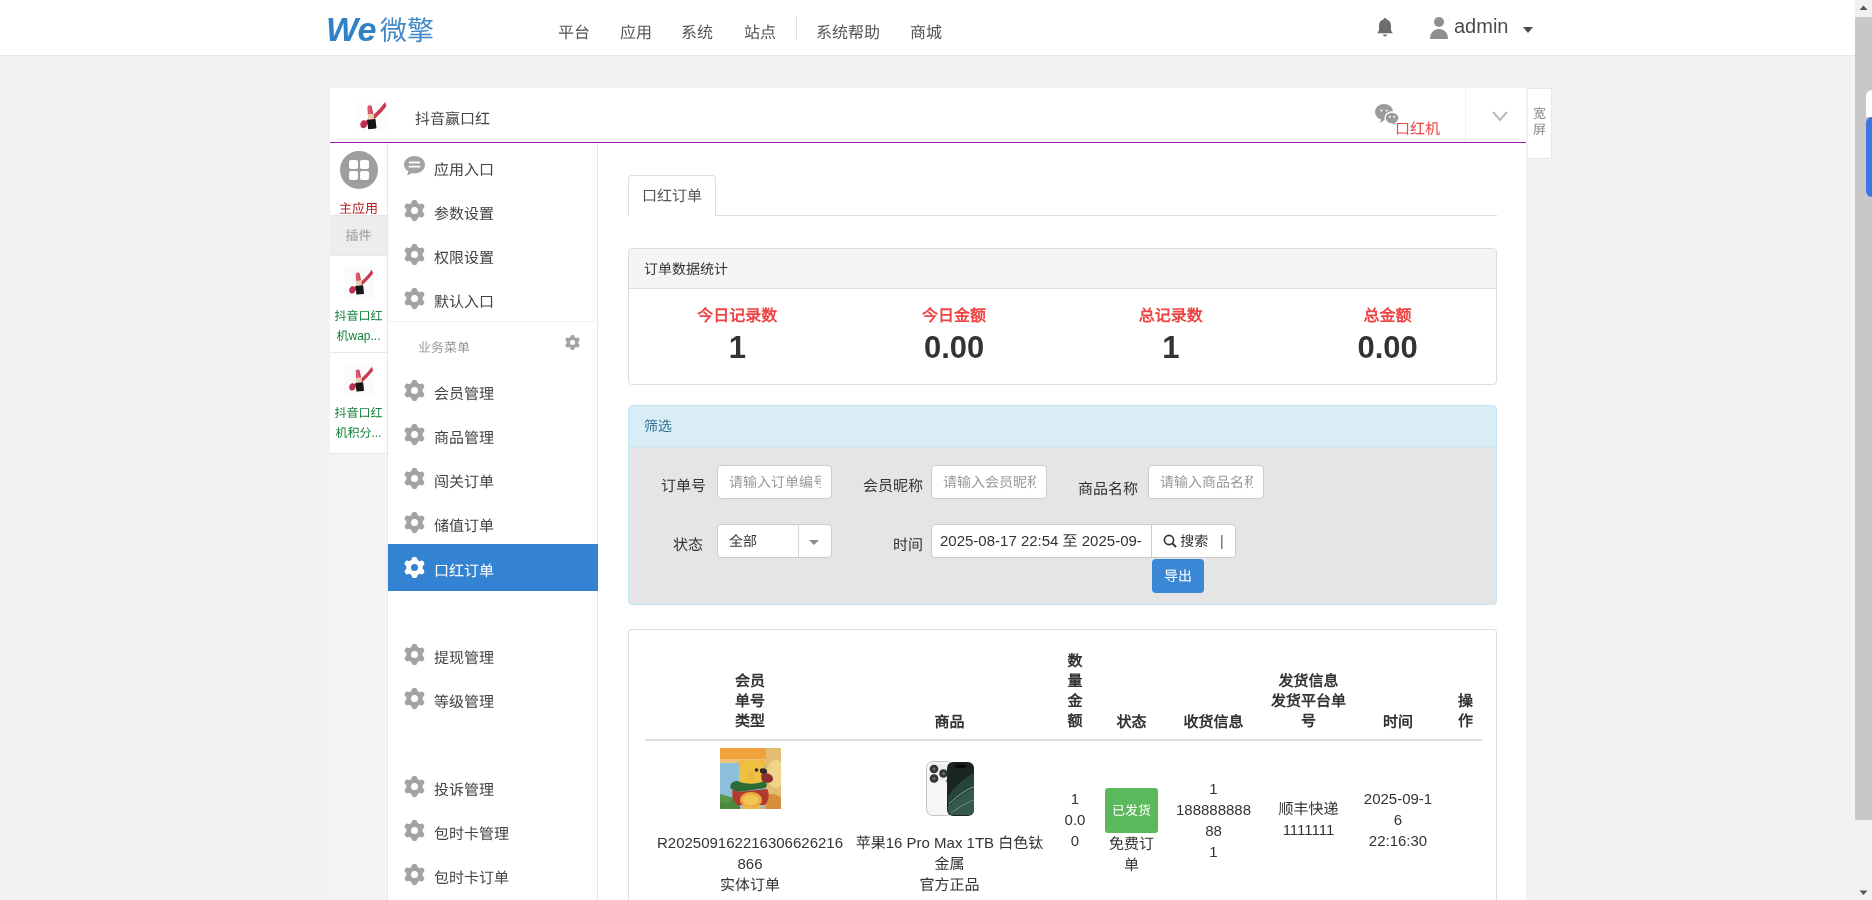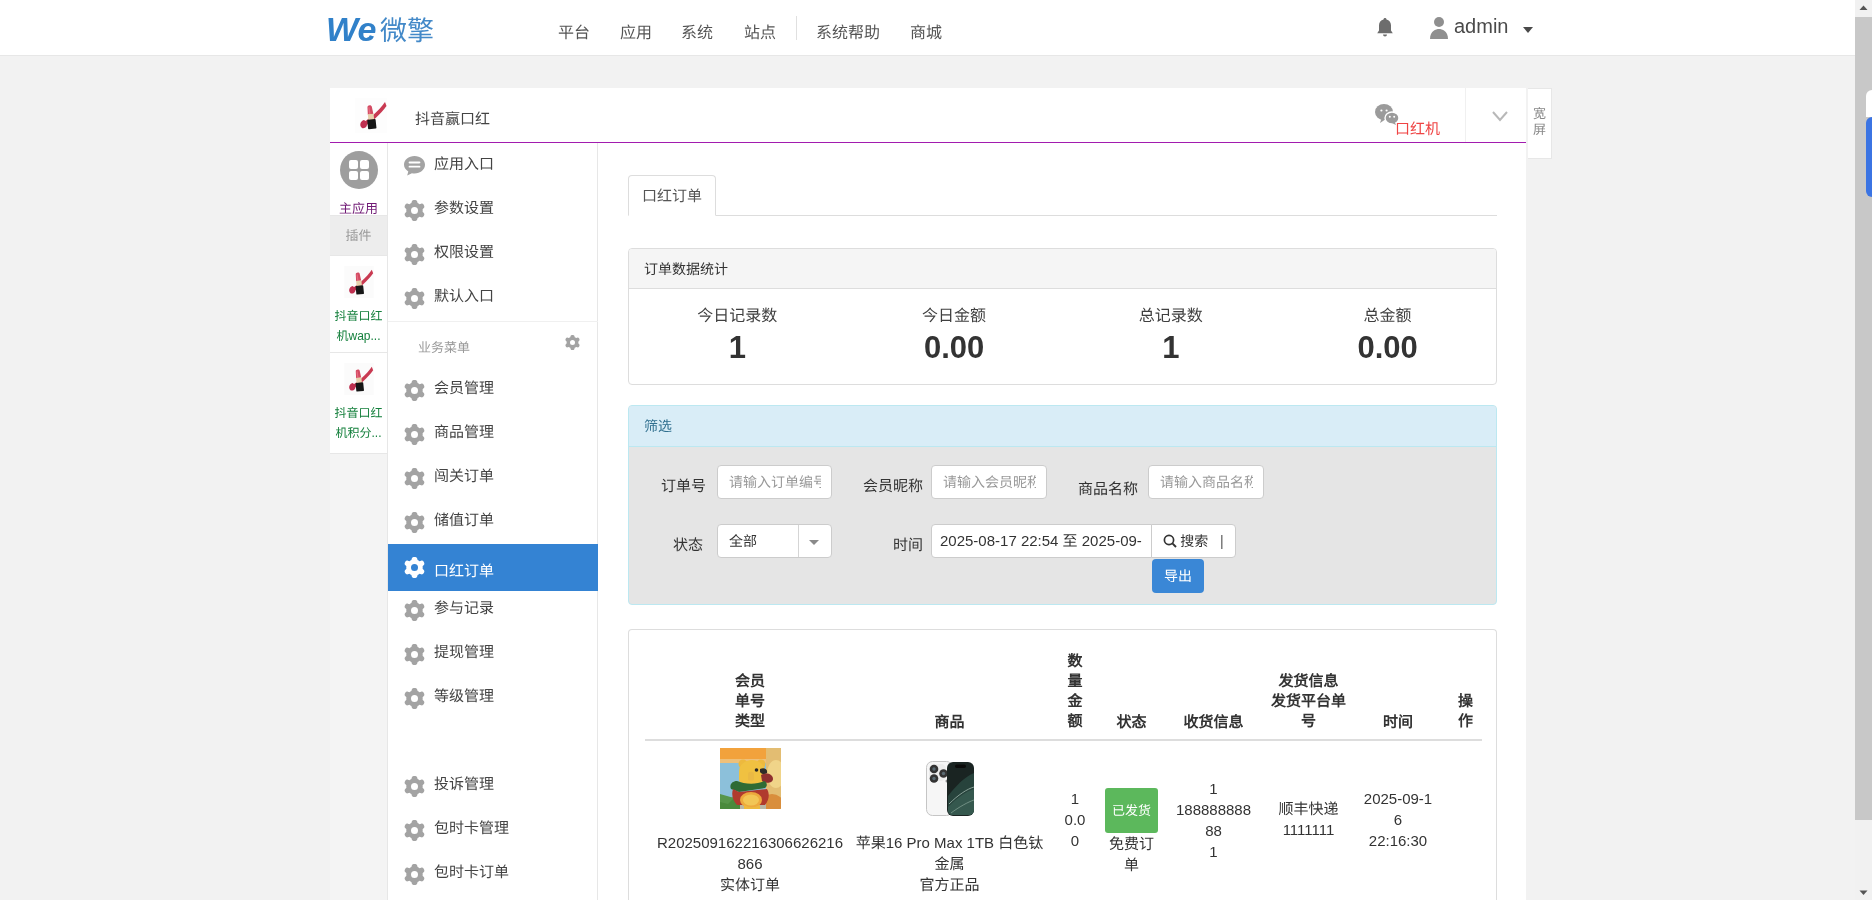--- a/index.html
+++ b/index.html
@@ -24,31 +24,31 @@
   
   #widebox { position:absolute; left:1528px; top:88px; width:24px; height:71px;
     background:#fff; border:1px solid #e7e7e7; border-left:none; font-size:13px; color:#888;
     text-align:center; line-height:16px; padding-top:17px; }
 
   
   #sidebar { position:absolute; left:330px; top:143px; width:58px; height:757px;
     background:#f4f4f4; border-right:1px solid #e7e7e7; }
   .sb-sec { border-bottom:1px solid #e7e7e7; background:#fff; text-align:center; }
   #sb-main { height:73px; }
-  #sb-main .txt { color:#701a75; font-size:13px; margin-top:5px; }
+  #sb-main .txt { color:#b91c1c; font-size:13px; margin-top:5px; }
   #sb-plug-label { height:40px; background:#ededed; color:#9a9a9a; font-size:13px; line-height:40px; }
   .sb-plugin { height:97px; padding-top:10px; }
   .sb-plugin .txt { color:#15803d; font-size:12px; line-height:20px; margin-top:4px; }
 
   
   #menucol { position:absolute; left:388px; top:143px; width:210px; height:757px;
     background:#fff; border-right:1px solid #e7e7e7; }
   .mi { position:absolute; left:0; width:210px; height:44px; font-size:15px; color:#444; }
   .mi .ico { position:absolute; left:16px; top:11px; width:21px; height:21px; }
-  .mi .lbl { position:absolute; left:46px; top:7px; }
+  .mi .lbl { position:absolute; left:46px; top:13px; }
   .mi.sel { background:#3483d3; color:#fff; }
   #mdivider { position:absolute; left:0; top:178px; width:210px; height:46px; border-top:1px solid #f0f0f0; }
   #mdivider .lbl { position:absolute; left:30px; top:15px; font-size:13px; color:#9a9a9a; }
   #mdivider .gear { position:absolute; right:18px; top:13px; width:15px; height:15px; }
 
   
   #content { position:absolute; left:598px; top:143px; width:928px; height:757px; background:#fff; }
 
   
   #tabline { position:absolute; left:30px; top:72px; width:869px; border-bottom:1px solid #ddd; }
@@ -56,21 +56,21 @@
     border:1px solid #ddd; border-bottom:1px solid #fff; border-radius:4px 4px 0 0;
     font-size:15px; color:#555; text-align:center; line-height:40px; }
 
   
   #stats { position:absolute; left:30px; top:105px; width:869px; height:137px;
     border:1px solid #ddd; border-radius:4px; }
   #stats .hd { height:40px; background:#f5f5f5; border-bottom:1px solid #ddd;
     border-radius:3px 3px 0 0; font-size:14px; color:#333; line-height:40px; padding-left:15px; }
   #stats .bd { display:flex; }
   #stats .col { flex:1; text-align:center; padding-top:13px; }
-  #stats .lab { font-size:16px; color:#404040; }
+  #stats .lab { font-size:16px; color:#ef4444;font-weight:bold; }
   #stats .val { font-size:31px; font-weight:bold; color:#333; margin-top:4px; }
 
   
   #filter { position:absolute; left:30px; top:262px; width:869px; height:200px;
     border:1px solid #bce8f1; border-radius:4px; background:#e5e5e5; }
   #filter .hd { height:41px; background:#d9edf7; border-bottom:1px solid #bce8f1;
     border-radius:3px 3px 0 0; font-size:14px; color:#31708f; line-height:41px; padding-left:15px; }
   .flab { position:absolute; font-size:15px; color:#333; }
   .finput { position:absolute; height:34px; border:1px solid #ccc; border-radius:4px;
     background:#fff; font-size:14px; color:#999; line-height:32px; padding-left:11px;
@@ -256,26 +256,20 @@
       <svg class="ico" viewBox="0 0 21 21">
         <use href="#gear" fill="#a3a3a3"></use>
       </svg>
       <span class="lbl">储值订单</span>
     </div>
   <div class="mi sel" style="top:401px;height:47px;">
       <svg class="ico" style="top:13px;" viewBox="0 0 21 21">
         <use href="#gear" fill="#fff"></use>
       </svg>
       <span class="lbl" style="top:15px;">口红订单</span>
-    </div>
-  <div class="mi" style="top:446px;">
-      <svg class="ico" viewBox="0 0 21 21">
-        <use href="#gear" fill="#a3a3a3"></use>
-      </svg>
-      <span class="lbl">参与记录</span>
     </div>
   <div class="mi" style="top:490px;">
       <svg class="ico" viewBox="0 0 21 21">
         <use href="#gear" fill="#a3a3a3"></use>
       </svg>
       <span class="lbl">提现管理</span>
     </div>
   <div class="mi" style="top:534px;">
       <svg class="ico" viewBox="0 0 21 21">
         <use href="#gear" fill="#a3a3a3"></use>

